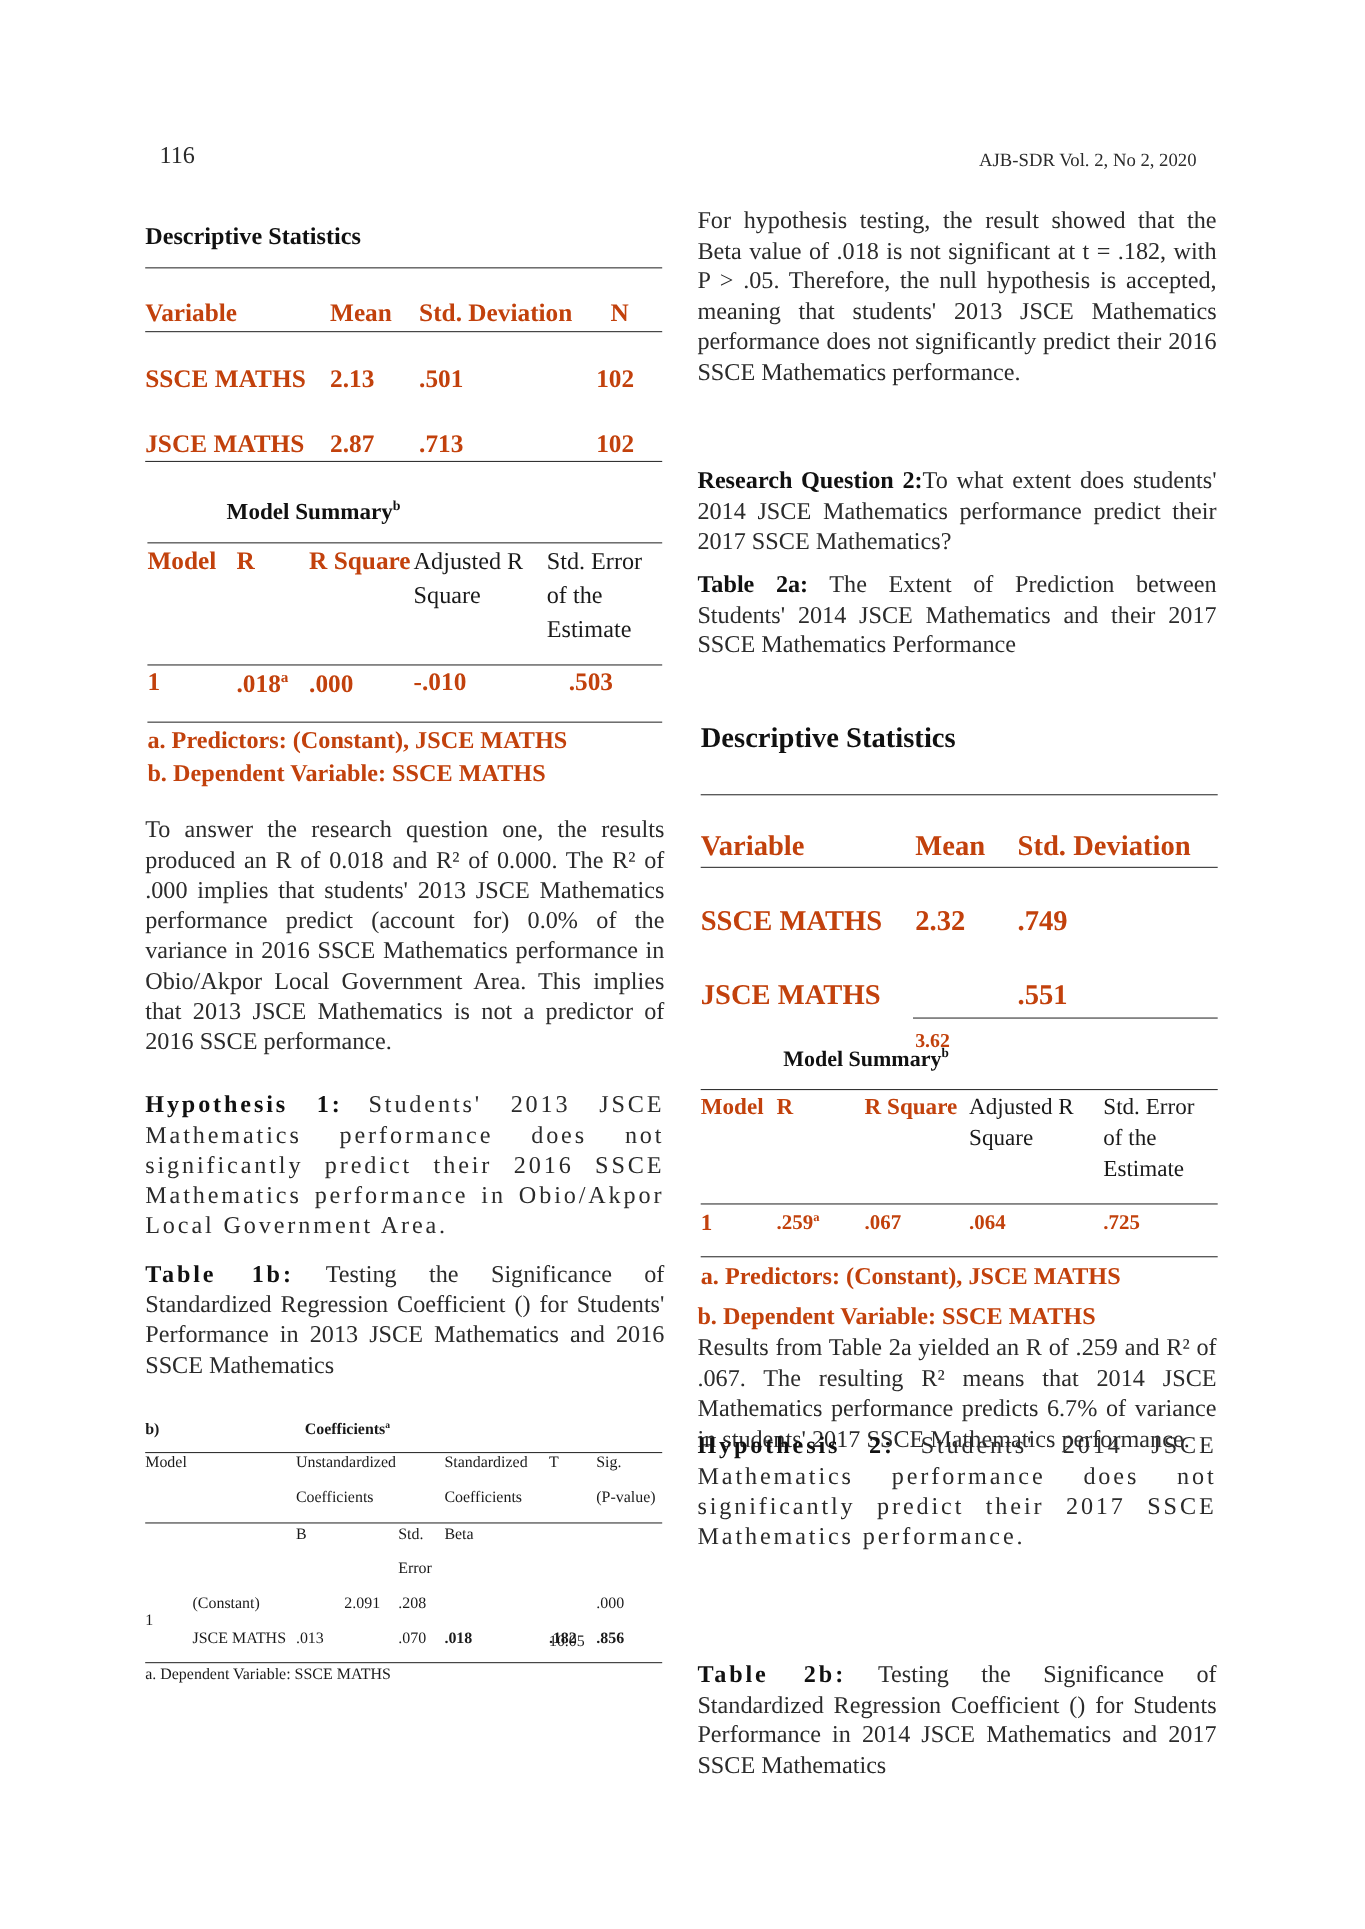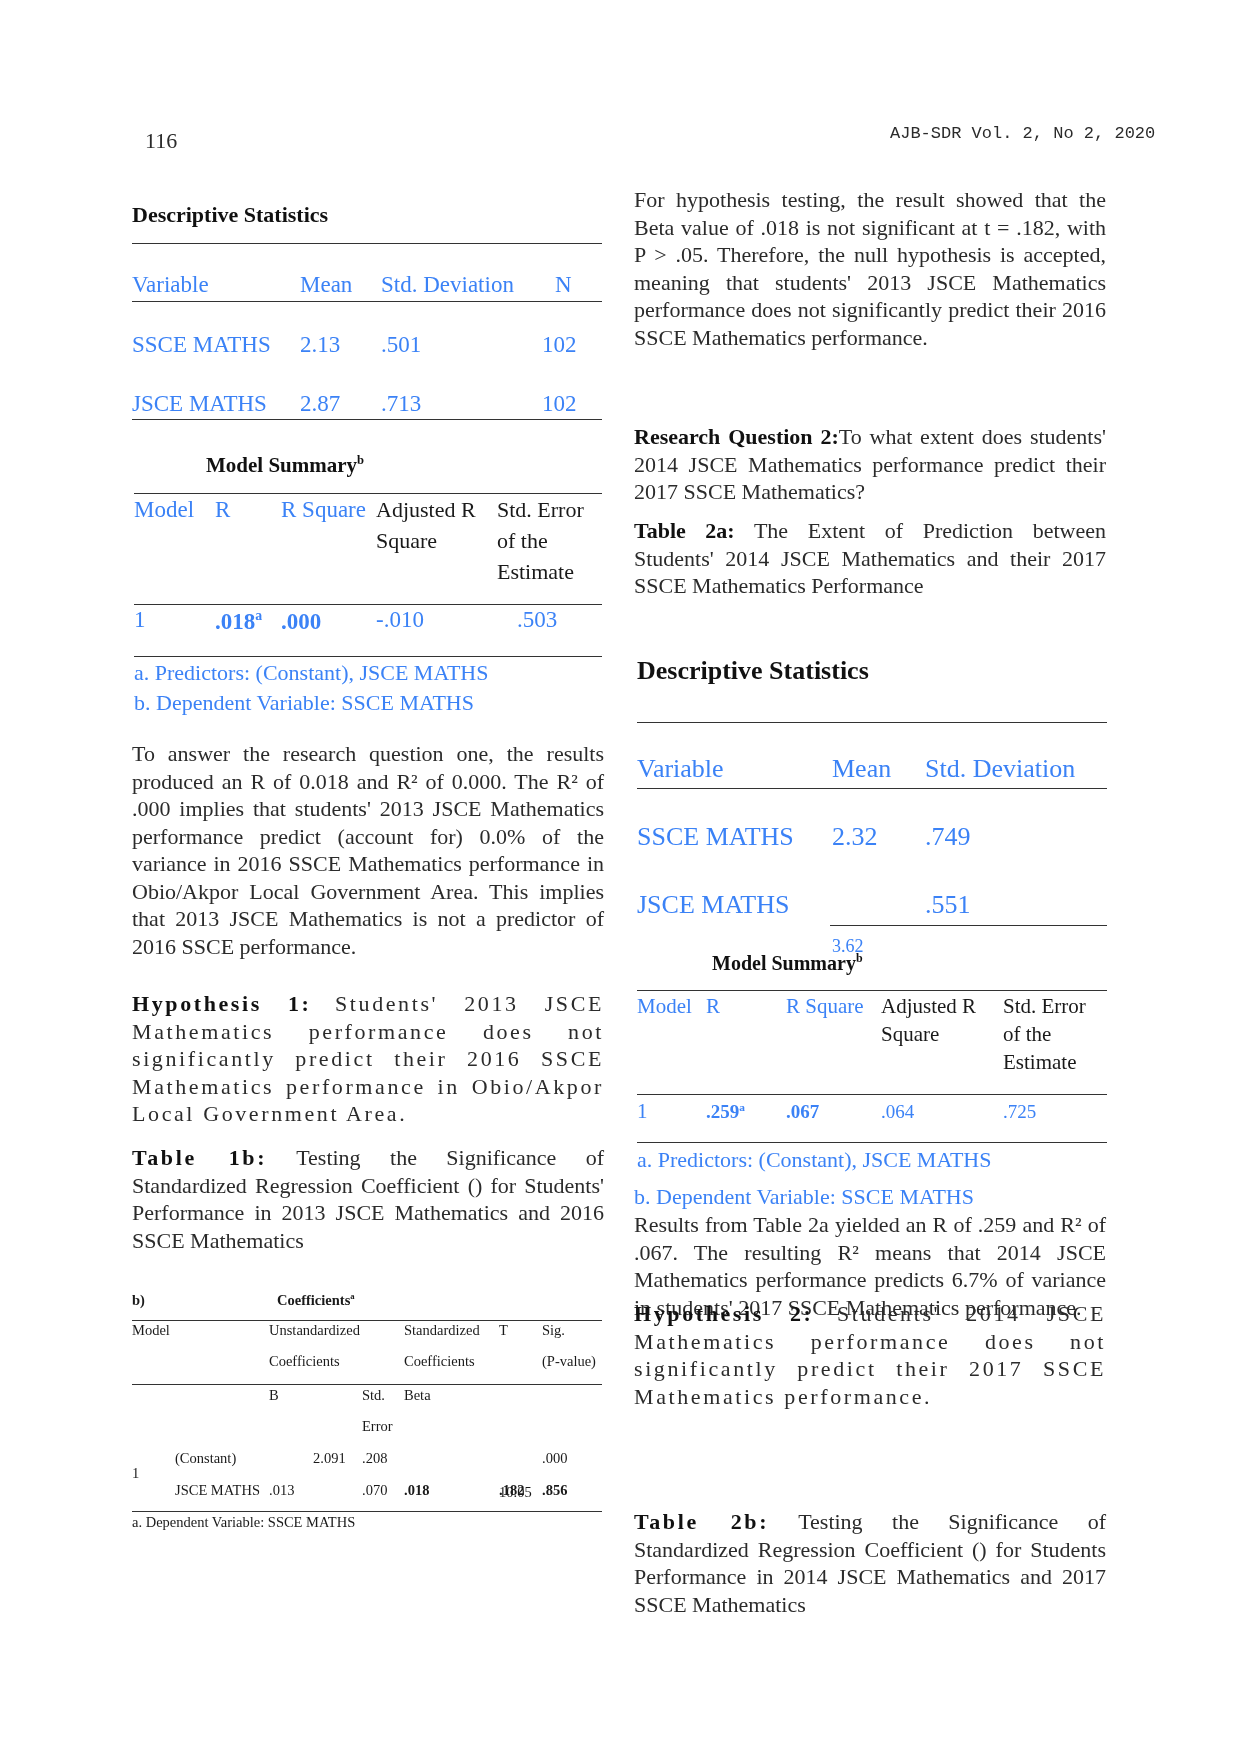--- a/index.html
+++ b/index.html
@@ -4,31 +4,31 @@
 <style>
   html, body { margin: 0; padding: 0; background: #ffffff; }
   body { width: 1241px; height: 1754px; position: relative; overflow: hidden;
          font-family: "Liberation Serif", "DejaVu Serif", serif; color: #231f20; }
   .abs { position: absolute; }
   .hdr { font-size: 20px; color: #2b2b2b; }
   .txt { font-size: 22px; line-height: 27.5px; text-align: justify; text-align-last: left; color: #2b2b2b; }
   .spaced { letter-spacing: 2.6px; }
   .b { font-weight: bold; color: #111; }
   .hline { position: absolute; height: 0; border-top: 1.3px solid #333; }
-  .cell { position: absolute; white-space: nowrap; font-size: 23px; color: #3b82f6; }
+  .cell { position: absolute; white-space: nowrap; font-size: 23px; color: #c2410c; font-weight: bold; }
   .cellm { position: absolute; font-size: 22px; color: #1a1a1a; line-height: 31px; }
   .small { position: absolute; white-space: nowrap; font-size: 14.5px; color: #1a1a1a; }
   sup { font-size: 60%; vertical-align: super; line-height: 0; }
   .ttl { font-weight: bold; color: #111; }
 </style>
 </head>
 <body>
 
 <div class="abs hdr" style="left:145px; top:128px; font-size:22px;">116</div>
-<div class="abs hdr" style="left:890px; top:124px; font-size:17px;font-family:Liberation Mono, monospace;">AJB-SDR Vol. 2, No 2, 2020</div>
+<div class="abs hdr" style="left:890px; top:136px; font-size:17px;">AJB-SDR Vol. 2, No 2, 2020</div>
 
 <div class="abs ttl" style="left:132px; top:202px; font-size:22px;">Descriptive Statistics</div>
 <div class="hline" style="left:132px; top:243px; width:470px;"></div>
 
 <div>
   <div class="cell" style="left:132px; top:272px;">Variable</div>
   <div class="cell" style="left:300px; top:272px;">Mean</div>
   <div class="cell" style="left:381px; top:272px;">Std. Deviation</div>
   <div class="cell" style="left:555px; top:272px;">N</div>
   <div class="hline" style="left:132px; top:301px; width:470px;"></div>

